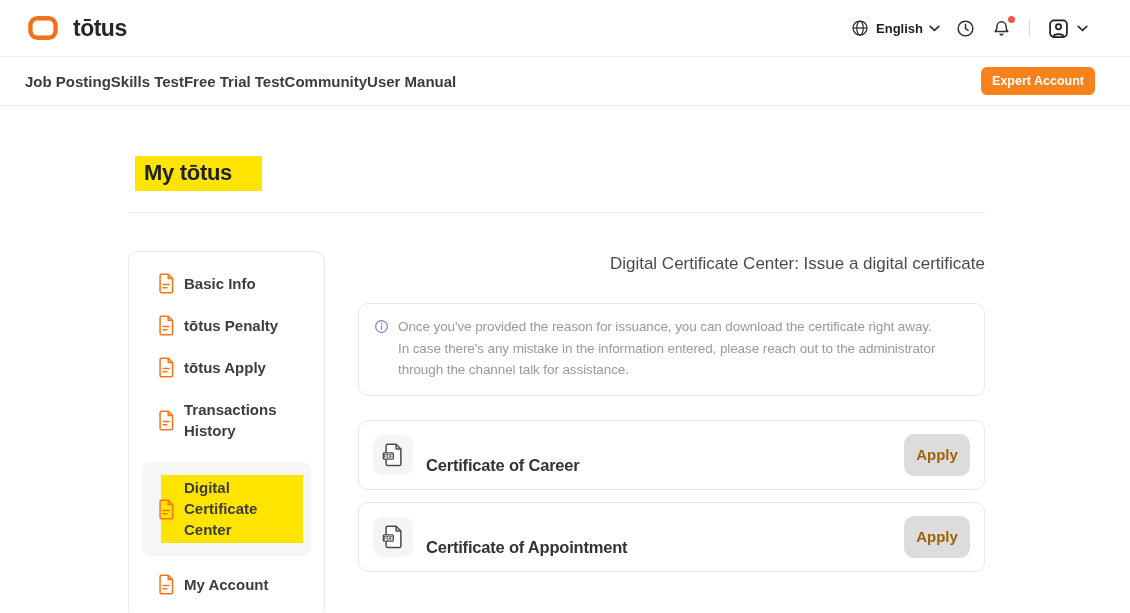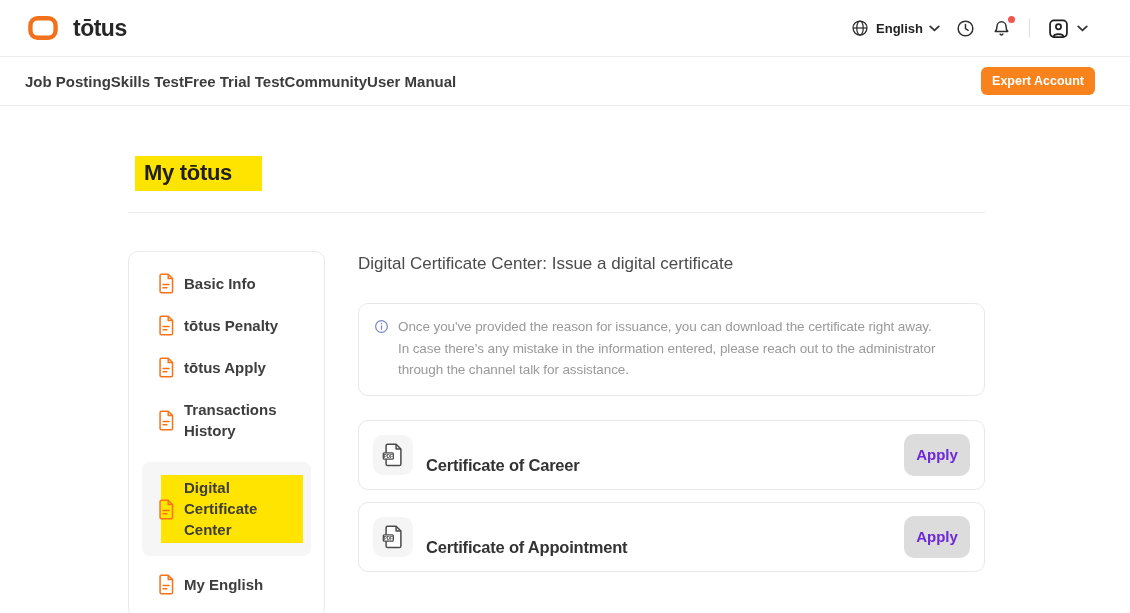--- a/index.html
+++ b/index.html
@@ -68,21 +68,21 @@
   }
   .side-item.active .doc-icon { position: relative; z-index: 1; }
   .side-item.active .side-label {
     background: var(--highlight-yellow, #FFE400);
     padding: 2px 8px 3px 23px; margin-left: -23px;
     -webkit-box-decoration-break: clone; box-decoration-break: clone;
   }
 
   
   .main-panel { width: 630px; }
-  .section-title { margin: 2px 0 0; font-size: 17px; font-weight: 400; color: #4b4b4b; line-height: 21px; }
+  .section-title { margin: 2px 0 0; font-size: 17px; font-weight: 400; color: #4b4b4b; line-height: 21px; text-align: right; }
 
   .notice-box {
     margin-top: 29px; border: 1px solid #e8e8e8; border-radius: 10px;
     padding: 12px 18px 14px 15px; display: flex; gap: 9px; background: #fff;
   }
   .notice-icon { flex: none; margin-top: 3px; }
   .notice-text { font-size: 13.5px; color: #9a9a9a; line-height: 21.5px; letter-spacing: -0.1px; }
   .notice-line { display: block; }
 
   .cert-card {
@@ -90,21 +90,21 @@
     display: flex; align-items: center; padding: 0 14px; background: #fff;
   }
   .cert-card + .cert-card { margin-top: 12px; }
   .pdf-box {
     width: 40px; height: 40px; border-radius: 10px; background: #f5f5f5;
     display: flex; align-items: center; justify-content: center; margin-right: 13px; flex: none;
   }
   .cert-title { flex: 1; font-size: 16.5px; font-weight: 700; color: #333; letter-spacing: -0.2px; margin-top: 21px; }
   .apply-btn {
     width: 66px; height: 42px; border: none; border-radius: 10px;
-    background: var(--disabled-gray, #DCDCDC); color: #6d28d9; font-family: inherit;
+    background: var(--disabled-gray, #DCDCDC); color: #a16207; font-family: inherit;
     font-size: 15px; font-weight: 700; cursor: not-allowed;
   }
 </style>
 </head>
 <body>
 
 <header class="top-header">
   <div class="brand">
     <span style="display:flex;">
       <svg width="30" height="26" viewBox="0 0 30 26" fill="none">
@@ -245,21 +245,21 @@
       </div>
 
       <div class="side-item">
         <span class="doc-icon" style="display:flex;">
           <svg width="17" height="21" viewBox="0 0 18 22" fill="none" stroke="#F97316" stroke-width="1.6" stroke-linejoin="round">
             <path d="M3.6 1.2h7.2l4.6 4.6v13.6c0 .8-.6 1.4-1.4 1.4H3.6c-.8 0-1.4-.6-1.4-1.4V2.6c0-.8.6-1.4 1.4-1.4z" fill="#fff"></path>
             <path d="M10.8 1.2v4.6h4.6"></path>
             <path d="M5.4 12h6.4M5.4 15.4h4" stroke-linecap="round"></path>
           </svg>
         </span>
-        <span class="side-label">My English</span>
+        <span class="side-label">My Account</span>
       </div>
     </aside>
 
     <section class="main-panel">
       <h2 class="section-title">Digital Certificate Center: Issue a digital certificate</h2>
 
       <div class="notice-box">
         <span class="notice-icon" style="display:flex;">
           <svg width="15" height="15" viewBox="0 0 24 24" fill="none">
             <circle cx="12" cy="12" r="9.4" stroke="#7C86C5" stroke-width="2"></circle>

